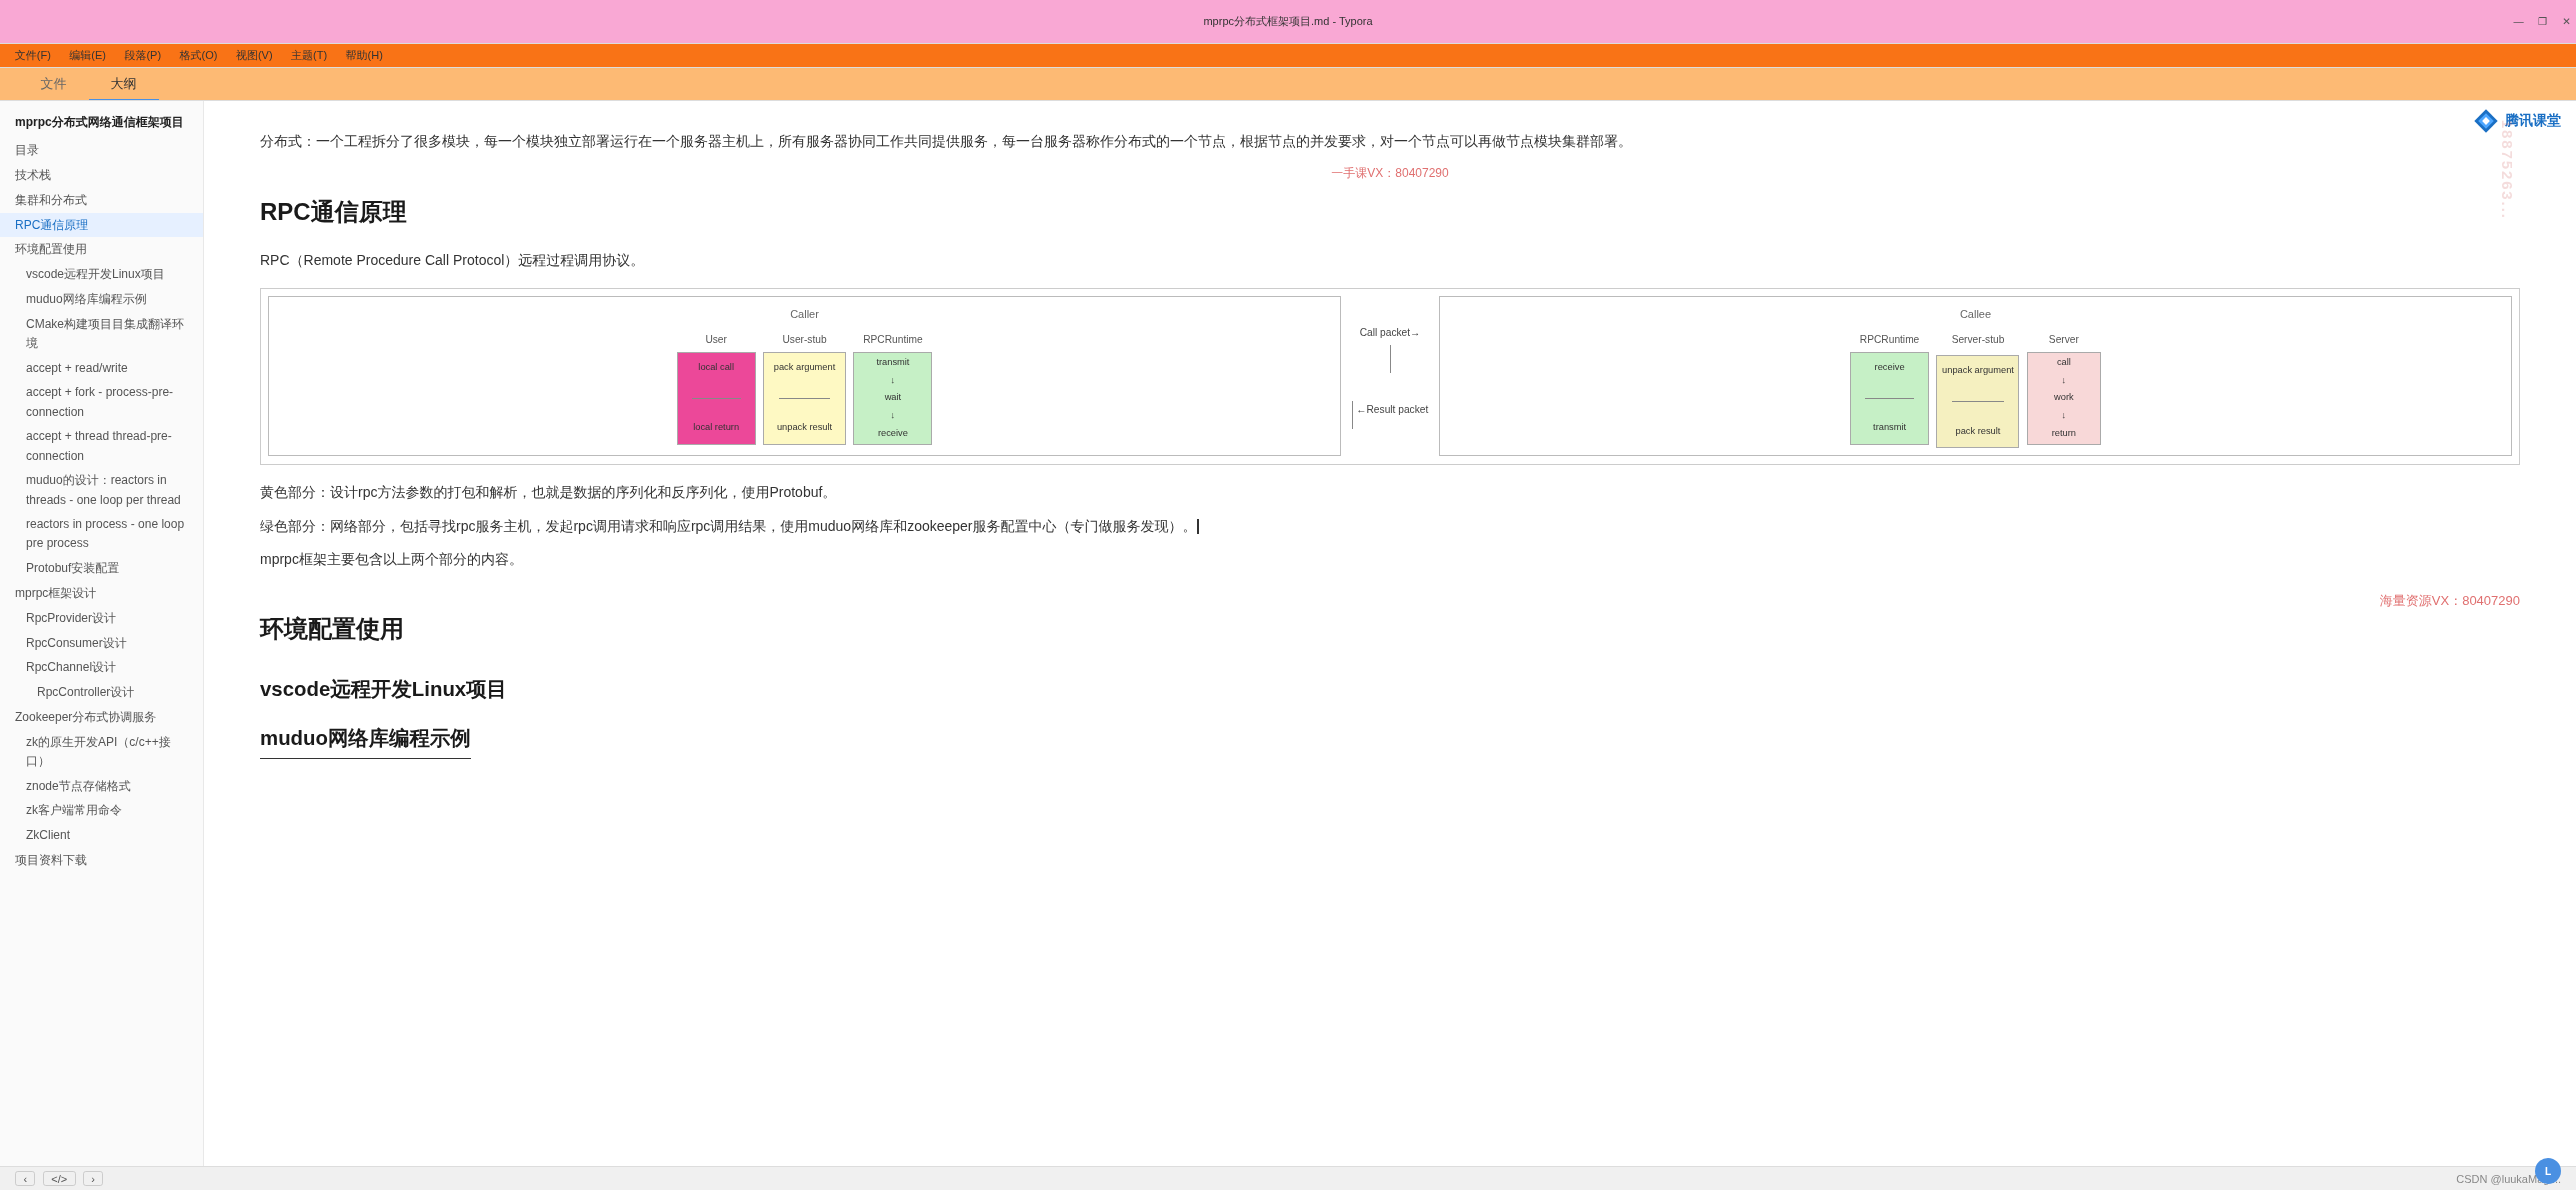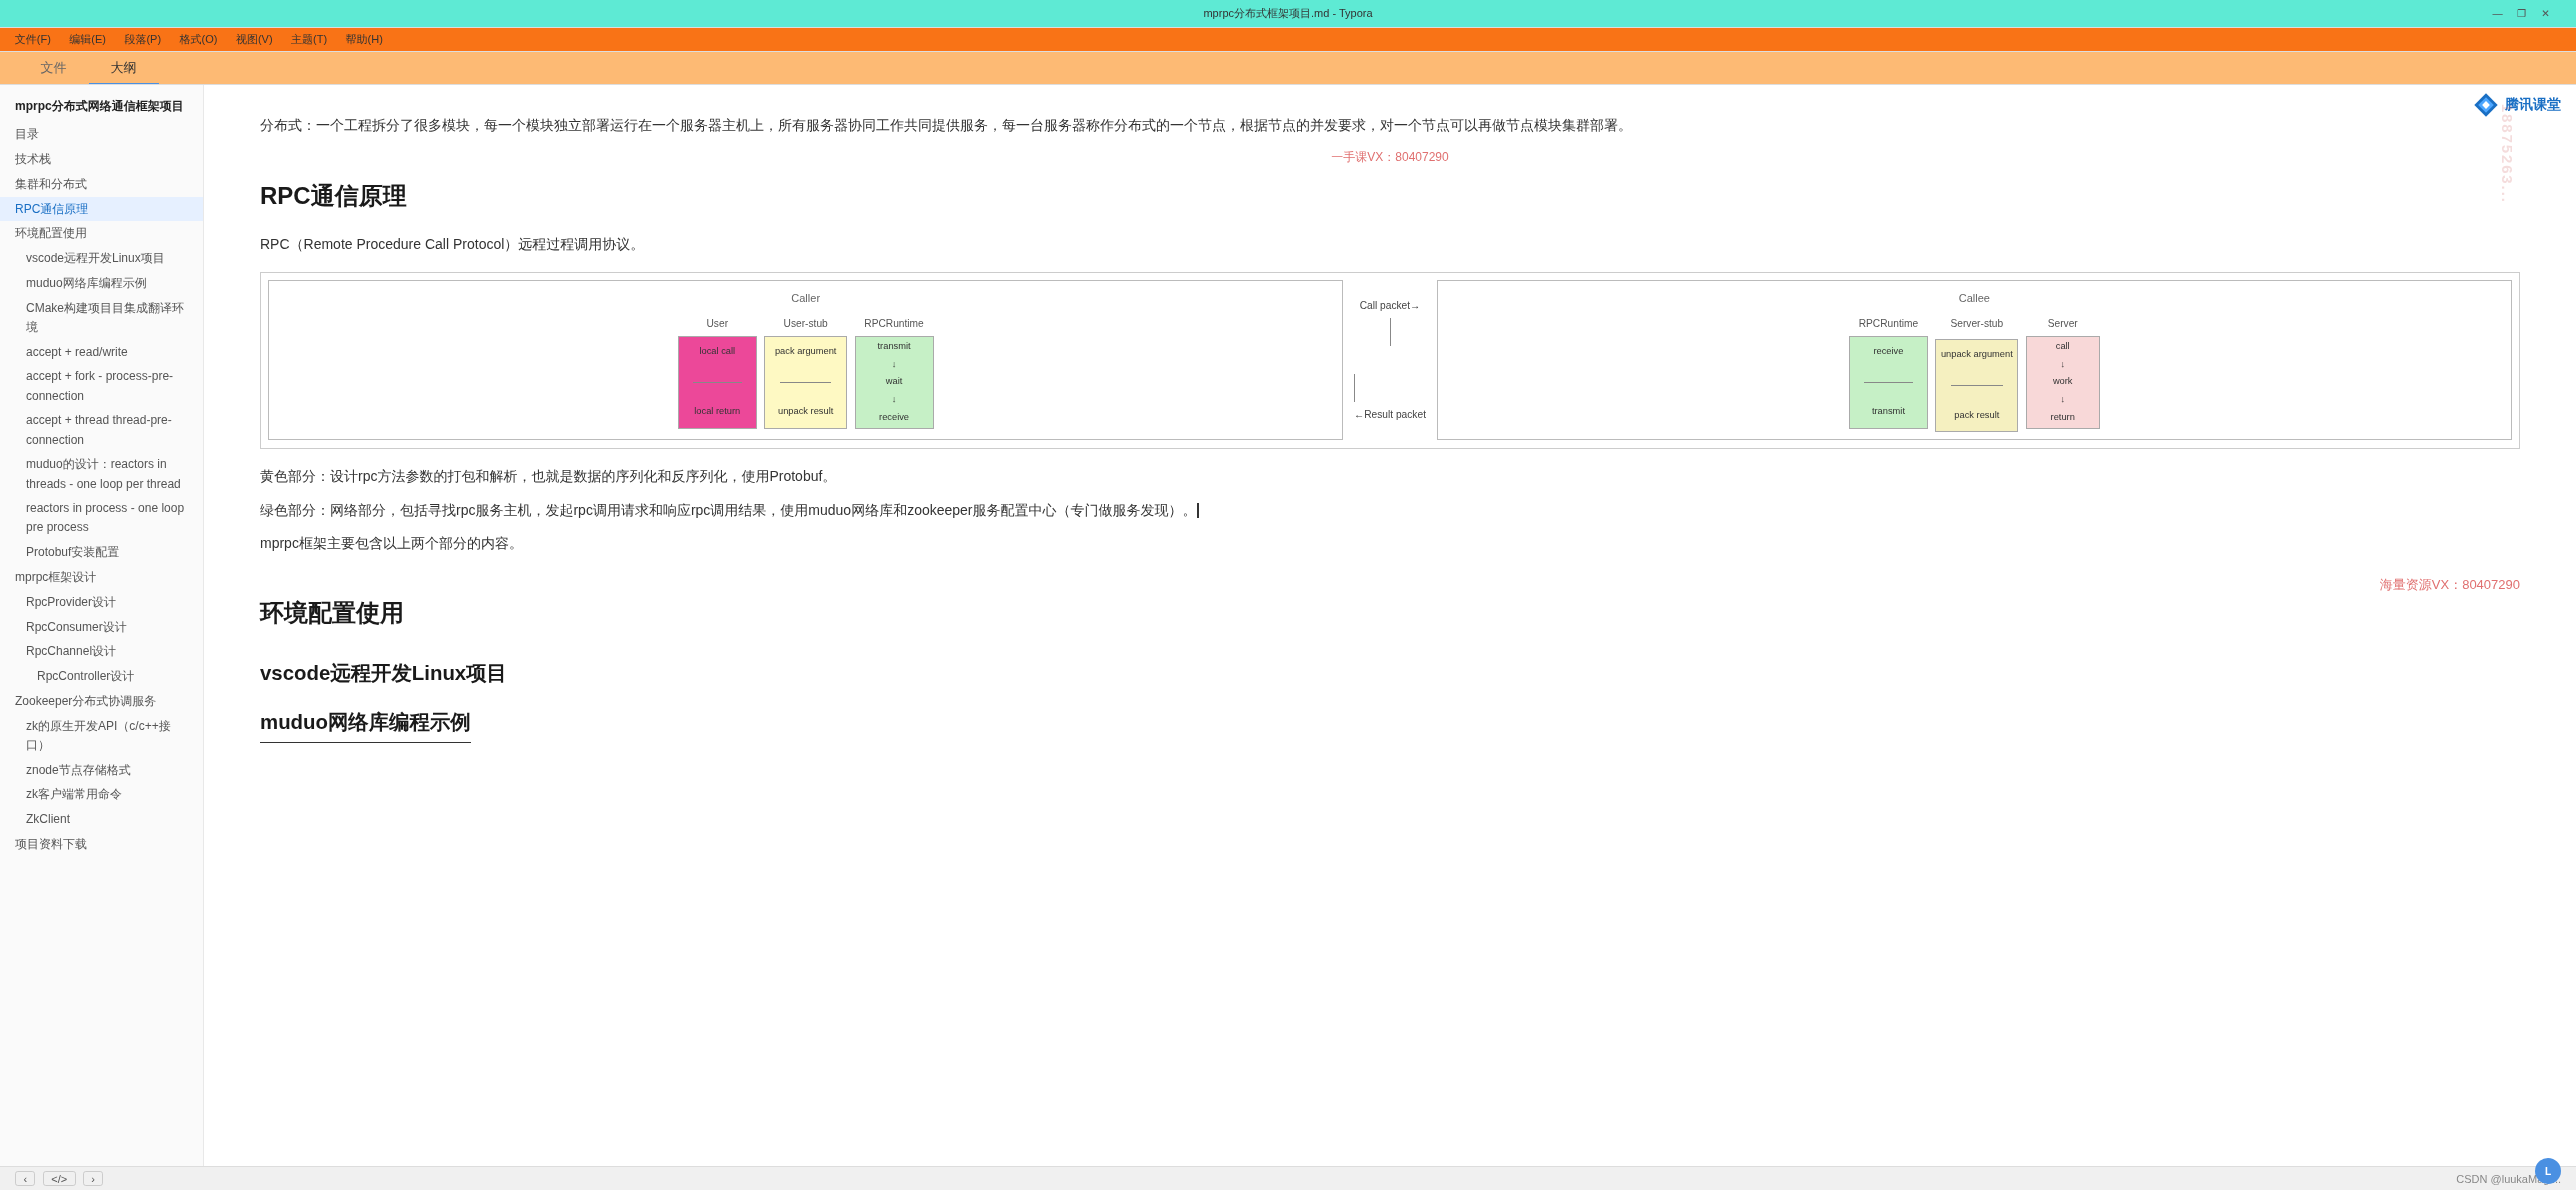--- a/index.html
+++ b/index.html
@@ -8,26 +8,26 @@
       background: #fff;
       display: flex;
       flex-direction: column;
       height: 100vh;
       overflow: hidden;
       font-size: 13px;
     }
 
     
     #titlebar {
-      background: #5eead4;
+      background: #f9a8d4;
       border-bottom: 0.9px solid #ddd;
-      height: 28px;
-      display: flex;
-      align-items: center;
-      padding: 0 24px;
+      height: 44px;
+      display: flex;
+      align-items: center;
+      padding: 0 3px;
       position: relative;
       user-select: none;
     }
     #titlebar .title {
       font-size: 11px;
       color: #333;
       position: absolute;
       left: 50%;
       transform: translateX(-50%);
     }
@@ -397,21 +397,21 @@
             </div>
           </div>
         </div>
       </div>
 
       <div style="display:flex; flex-direction:column; justify-content:center; align-items:center; padding:0 3.7px; font-size:10.2px; color:#444; gap:28px;">
         <div style="display:flex; flex-direction:column; align-items:center; gap:3.7px;">
           <span>Call packet→</span>
           <div style="width:0.9px; height:28px; background:#888;"></div>
         </div>
-        <div style="display:flex; flex-direction:column; align-items:flex-start; gap:3.7px;">
+        <div style="display:flex; flex-direction:row; align-items:flex-start; gap:3.7px;">
           <div style="width:0.9px; height:28px; background:#888;"></div>
           <span>←Result packet</span>
         </div>
       </div>
 
       <div style="flex:1; border:0.9px solid #bbb; margin:7.4px; padding:7.4px;">
         <div style="text-align:center; font-size:11px; color:#666; margin-bottom:7.4px;">Callee</div>
         <div style="display:flex; gap:7.4px; justify-content:center; align-items:stretch;">
 
           <div style="display:flex; flex-direction:column; align-items:center;">

